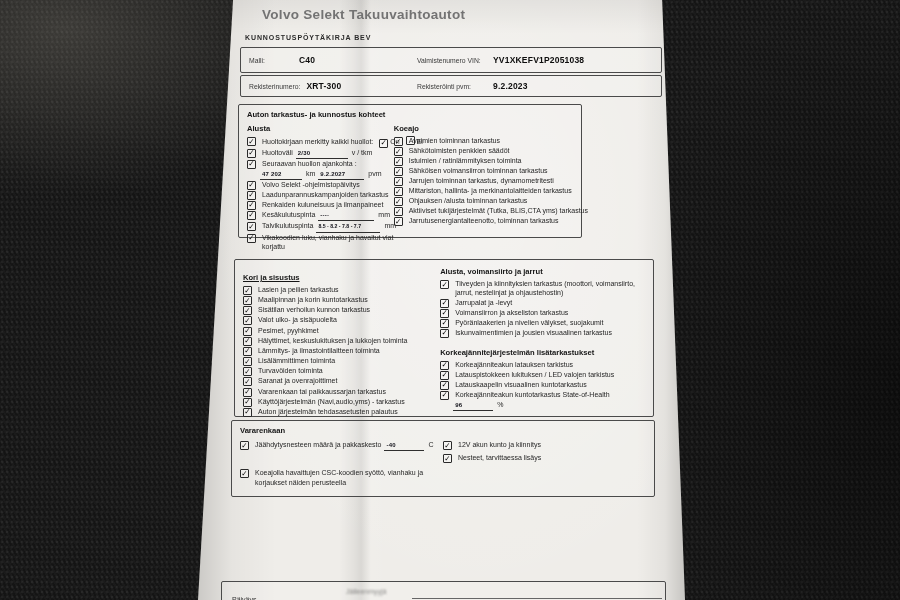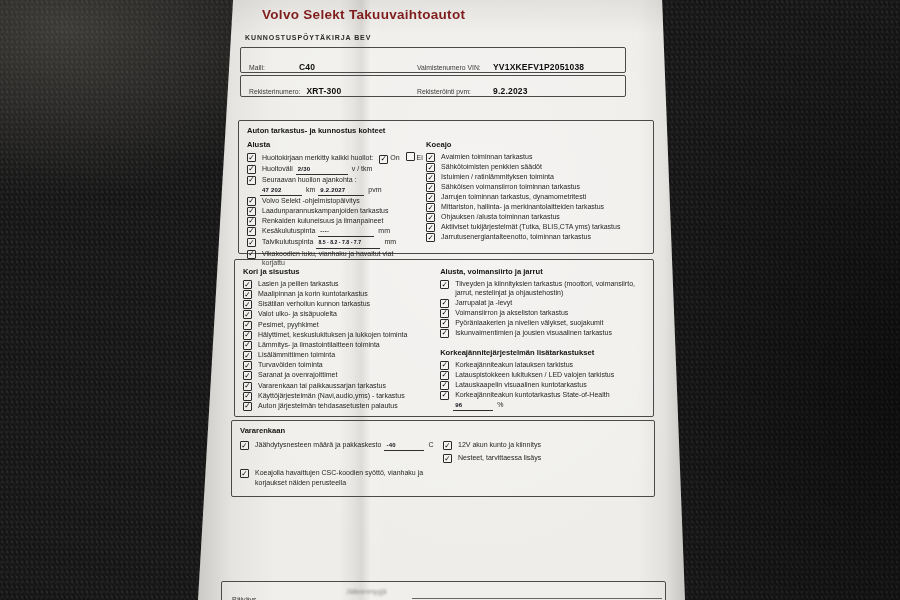--- a/index.html
+++ b/index.html
@@ -16,24 +16,24 @@
     background:#efede9;
     clip-path:polygon(7.2% 0, 95.3% 0, 100% 100%, 0 100%);}
   .paper::before{content:"";position:absolute;inset:0;z-index:1;pointer-events:none;
     background:
       linear-gradient(to right, rgba(0,0,0,0.15), rgba(0,0,0,0.04) 34px, transparent 78px),
       linear-gradient(to left, rgba(0,0,0,0.17), rgba(0,0,0,0.05) 20px, transparent 48px),
       linear-gradient(to bottom, rgba(0,0,0,0.06), transparent 34px),
       linear-gradient(to right, transparent 29%, rgba(0,0,0,0.05) 32%, rgba(0,0,0,0.09) 33.5%, rgba(255,255,255,0.07) 35.5%, transparent 39%),
       radial-gradient(ellipse at 58% 35%, rgba(255,255,255,0.30), transparent 72%);}
   .paper-inner{position:absolute;inset:0;z-index:2;color:#2d2d2d;}
-  .doc-title{position:absolute;left:64px;top:7px;font-size:13.5px;font-weight:700;color:#7f1d1d;letter-spacing:.3px;}
+  .doc-title{position:absolute;left:64px;top:7px;font-size:13.5px;font-weight:700;color:#737373;letter-spacing:.3px;}
   .doc-subtitle{position:absolute;left:47px;top:34px;font-size:7px;font-weight:700;letter-spacing:.9px;color:#2b2b2b;}
   .bx{position:absolute;border:1px solid #4a4a4a;border-radius:2px;background:rgba(255,255,255,0.12);box-sizing:border-box;}
-  .meta-row{left:42px;width:386px;display:flex;align-items:flex-end;padding:0 8px;}
+  .meta-row{left:42px;width:422px;display:flex;align-items:center;padding:0 8px;}
   .meta-row .grp{display:flex;align-items:baseline;}
   .meta-row .grp.right{position:absolute;left:176px;}
   .mlabel{font-size:6.8px;color:#3a3a3a;min-width:44px;margin-right:6px;}
   .grp.right .mlabel{min-width:70px;}
   .mvalue{font-size:8.5px;font-weight:700;color:#0d0d0d;letter-spacing:.2px;}
   .sec-box{padding:5px 8px;}
   .box-heading{font-size:7.6px;font-weight:700;color:#161616;}
   .cols{display:flex;align-items:flex-start;}
   .col{box-sizing:border-box;}
   .sub-heading{font-size:7.6px;font-weight:700;color:#161616;margin:5px 0 3px 0;}
@@ -81,21 +81,21 @@
         <div class="grp">
           <span class="mlabel" style="min-width:44px;">Rekisterinumero:</span>
           <span class="mvalue">XRT-300</span>
         </div>
         <div class="grp right">
           <span class="mlabel">Rekisteröinti pvm:</span>
           <span class="mvalue">9.2.2023</span>
         </div>
       </div>
 
-      <div class="bx sec-box" style="left:40px;top:120px;width:416px;height:134px;">
+      <div class="bx sec-box" style="left:40px;top:104px;width:344px;height:134px;">
         <div class="box-heading">Auton tarkastus- ja kunnostus kohteet</div>
         <div class="cols">
           <div class="col" style="width:45%;">
             <div class="sub-heading">Alusta</div>
 
             <div class="it nowrap">
               <span class="cb">✓</span>
               <span class="tx"><span>Huoltokirjaan merkitty kaikki huollot:</span><span class="cb inline">✓</span><span>On</span><span class="cb inline"></span><span>Ei</span></span>
             </div>
 
@@ -195,21 +195,21 @@
                   <span class="tx">Jarrutusenergiantalteenotto, toiminnan tarkastus</span>
                 </div>
               </div>
           </div>
         </div>
       </div>
 
       <div class="bx sec-box" style="left:36px;top:259px;width:420px;height:158px;">
         <div class="cols">
           <div class="col lh10" style="width:48%;">
-            <div class="sub-heading" style="margin-top:2px;">Kori ja sisustus</div>
+            <div class="sub-heading" style="margin-top:8px;text-decoration:underline;">Kori ja sisustus</div>
             <div>
 
                 <div class="it">
                   <span class="cb">✓</span>
                   <span class="tx">Lasien ja peilien tarkastus</span>
                 </div>
 
                 <div class="it">
                   <span class="cb">✓</span>
                   <span class="tx">Maalipinnan ja korin kuntotarkastus</span>

